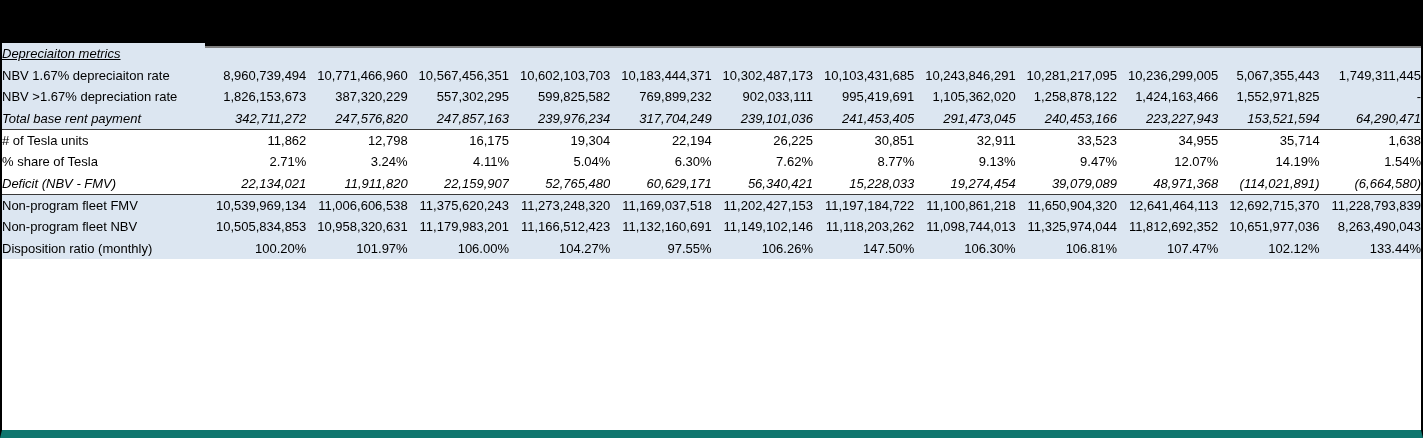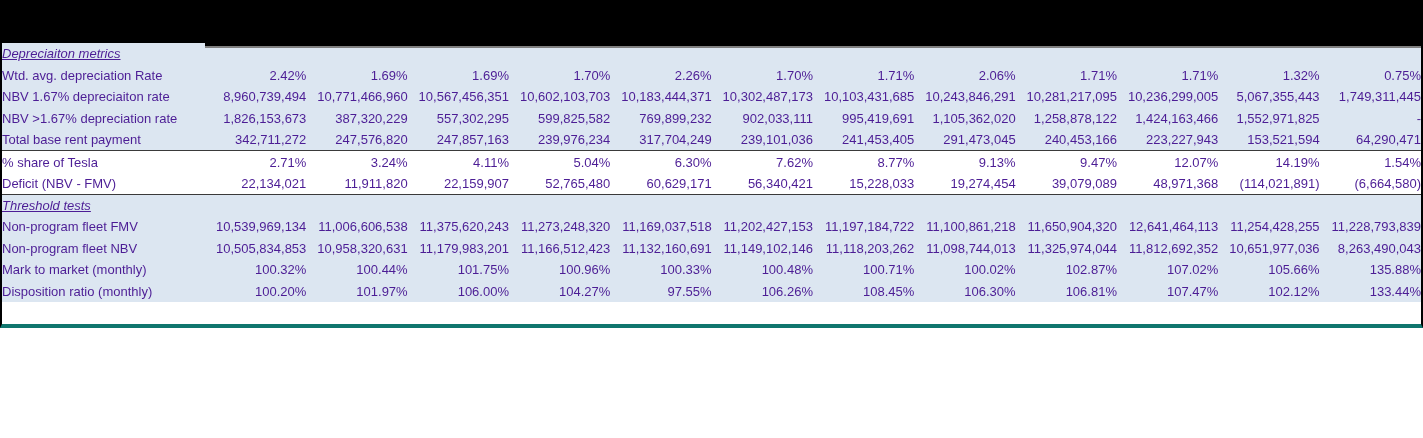--- a/index.html
+++ b/index.html
@@ -1,28 +1,28 @@
 <!DOCTYPE html>
 <html><head>
 <meta charset="utf-8">
 <style>
   html, body { margin: 0; padding: 0; background: #ffffff; }
   .screen {
     position: relative;
     width: 1423px;
-    height: 328px;
+    height: 438px;
     box-sizing: border-box;
     font-family: "Liberation Sans", sans-serif;
     font-size: 13px;
-    color: #4c1d95;
+    color: #000000;
     overflow: hidden;
     background: #ffffff;
     border-left: 2px solid #000000;
     border-right: 2px solid #000000;
-    border-bottom: 4px solid #0f766e;
+    border-bottom: 8px solid #0f766e;
   }
   .top-black {
     position: absolute;
     top: 0; left: 0;
     width: 100%;
     height: 43px;
     background: #000000;
   }
   .col-header-strip {
     position: absolute;
@@ -48,21 +48,21 @@
     vertical-align: middle;
     white-space: nowrap;
     overflow: hidden;
   }
   td.label-cell { text-align: left; padding-left: 6px; }
   td.value-cell { text-align: right; padding-right: 9px; }
   tr.section-header-row td span.sec-label {
     font-style: italic;
     text-decoration: underline;
   }
-  tr.section-end td { border-bottom: 1px solid #3a3a3a; }
+  tr.section-end td { border-bottom: 1px solid #3a3a3a; font-style: italic; }
   .bg-blue { background: #dce6f1; }
   .bg-white { background: #ffffff; }
 </style>
 </head>
 <body>
 
 <div class="screen">
   <div class="top-black"></div>
   <div class="col-header-strip"></div>
   <table class="sheet">
@@ -89,35 +89,20 @@
           <td></td>
           <td></td>
           <td></td>
           <td></td>
           <td></td>
           <td></td>
           <td></td>
           <td></td>
           <td></td>
           <td></td>
-        </tr>
-        <tr class="bg-blue">
-          <td class="label-cell">Wtd. avg. depreciation Rate</td>
-          <td class="value-cell">2.42%</td>
-          <td class="value-cell">1.69%</td>
-          <td class="value-cell">1.69%</td>
-          <td class="value-cell">1.70%</td>
-          <td class="value-cell">2.26%</td>
-          <td class="value-cell">1.70%</td>
-          <td class="value-cell">1.71%</td>
-          <td class="value-cell">2.06%</td>
-          <td class="value-cell">1.71%</td>
-          <td class="value-cell">1.71%</td>
-          <td class="value-cell">1.32%</td>
-          <td class="value-cell">0.75%</td>
         </tr>
         <tr class="bg-blue">
           <td class="label-cell">NBV 1.67% depreciaiton rate</td>
           <td class="value-cell">8,960,739,494</td>
           <td class="value-cell">10,771,466,960</td>
           <td class="value-cell">10,567,456,351</td>
           <td class="value-cell">10,602,103,703</td>
           <td class="value-cell">10,183,444,371</td>
           <td class="value-cell">10,302,487,173</td>
           <td class="value-cell">10,103,431,685</td>
@@ -151,20 +136,35 @@
           <td class="value-cell">317,704,249</td>
           <td class="value-cell">239,101,036</td>
           <td class="value-cell">241,453,405</td>
           <td class="value-cell">291,473,045</td>
           <td class="value-cell">240,453,166</td>
           <td class="value-cell">223,227,943</td>
           <td class="value-cell">153,521,594</td>
           <td class="value-cell">64,290,471</td>
         </tr>
         <tr class="bg-white">
+          <td class="label-cell"># of Tesla units</td>
+          <td class="value-cell">11,862</td>
+          <td class="value-cell">12,798</td>
+          <td class="value-cell">16,175</td>
+          <td class="value-cell">19,304</td>
+          <td class="value-cell">22,194</td>
+          <td class="value-cell">26,225</td>
+          <td class="value-cell">30,851</td>
+          <td class="value-cell">32,911</td>
+          <td class="value-cell">33,523</td>
+          <td class="value-cell">34,955</td>
+          <td class="value-cell">35,714</td>
+          <td class="value-cell">1,638</td>
+        </tr>
+        <tr class="bg-white">
           <td class="label-cell">% share of Tesla</td>
           <td class="value-cell">2.71%</td>
           <td class="value-cell">3.24%</td>
           <td class="value-cell">4.11%</td>
           <td class="value-cell">5.04%</td>
           <td class="value-cell">6.30%</td>
           <td class="value-cell">7.62%</td>
           <td class="value-cell">8.77%</td>
           <td class="value-cell">9.13%</td>
           <td class="value-cell">9.47%</td>
@@ -180,89 +180,59 @@
           <td class="value-cell">52,765,480</td>
           <td class="value-cell">60,629,171</td>
           <td class="value-cell">56,340,421</td>
           <td class="value-cell">15,228,033</td>
           <td class="value-cell">19,274,454</td>
           <td class="value-cell">39,079,089</td>
           <td class="value-cell">48,971,368</td>
           <td class="value-cell">(114,021,891)</td>
           <td class="value-cell">(6,664,580)</td>
         </tr>
-        <tr class="section-header-row bg-blue">
-          <td class="label-cell"><span class="sec-label">Threshold tests</span></td>
-          <td></td>
-          <td></td>
-          <td></td>
-          <td></td>
-          <td></td>
-          <td></td>
-          <td></td>
-          <td></td>
-          <td></td>
-          <td></td>
-          <td></td>
-          <td></td>
-        </tr>
         <tr class="bg-blue">
           <td class="label-cell">Non-program fleet FMV</td>
           <td class="value-cell">10,539,969,134</td>
           <td class="value-cell">11,006,606,538</td>
           <td class="value-cell">11,375,620,243</td>
           <td class="value-cell">11,273,248,320</td>
           <td class="value-cell">11,169,037,518</td>
           <td class="value-cell">11,202,427,153</td>
           <td class="value-cell">11,197,184,722</td>
           <td class="value-cell">11,100,861,218</td>
           <td class="value-cell">11,650,904,320</td>
           <td class="value-cell">12,641,464,113</td>
-          <td class="value-cell">11,254,428,255</td>
+          <td class="value-cell">12,692,715,370</td>
           <td class="value-cell">11,228,793,839</td>
         </tr>
         <tr class="bg-blue">
           <td class="label-cell">Non-program fleet NBV</td>
           <td class="value-cell">10,505,834,853</td>
           <td class="value-cell">10,958,320,631</td>
           <td class="value-cell">11,179,983,201</td>
           <td class="value-cell">11,166,512,423</td>
           <td class="value-cell">11,132,160,691</td>
           <td class="value-cell">11,149,102,146</td>
           <td class="value-cell">11,118,203,262</td>
           <td class="value-cell">11,098,744,013</td>
           <td class="value-cell">11,325,974,044</td>
           <td class="value-cell">11,812,692,352</td>
           <td class="value-cell">10,651,977,036</td>
           <td class="value-cell">8,263,490,043</td>
         </tr>
         <tr class="bg-blue">
-          <td class="label-cell">Mark to market (monthly)</td>
-          <td class="value-cell">100.32%</td>
-          <td class="value-cell">100.44%</td>
-          <td class="value-cell">101.75%</td>
-          <td class="value-cell">100.96%</td>
-          <td class="value-cell">100.33%</td>
-          <td class="value-cell">100.48%</td>
-          <td class="value-cell">100.71%</td>
-          <td class="value-cell">100.02%</td>
-          <td class="value-cell">102.87%</td>
-          <td class="value-cell">107.02%</td>
-          <td class="value-cell">105.66%</td>
-          <td class="value-cell">135.88%</td>
-        </tr>
-        <tr class="bg-blue">
           <td class="label-cell">Disposition ratio (monthly)</td>
           <td class="value-cell">100.20%</td>
           <td class="value-cell">101.97%</td>
           <td class="value-cell">106.00%</td>
           <td class="value-cell">104.27%</td>
           <td class="value-cell">97.55%</td>
           <td class="value-cell">106.26%</td>
-          <td class="value-cell">108.45%</td>
+          <td class="value-cell">147.50%</td>
           <td class="value-cell">106.30%</td>
           <td class="value-cell">106.81%</td>
           <td class="value-cell">107.47%</td>
           <td class="value-cell">102.12%</td>
           <td class="value-cell">133.44%</td>
         </tr>
       </tbody>
   </table>
 </div>
 

